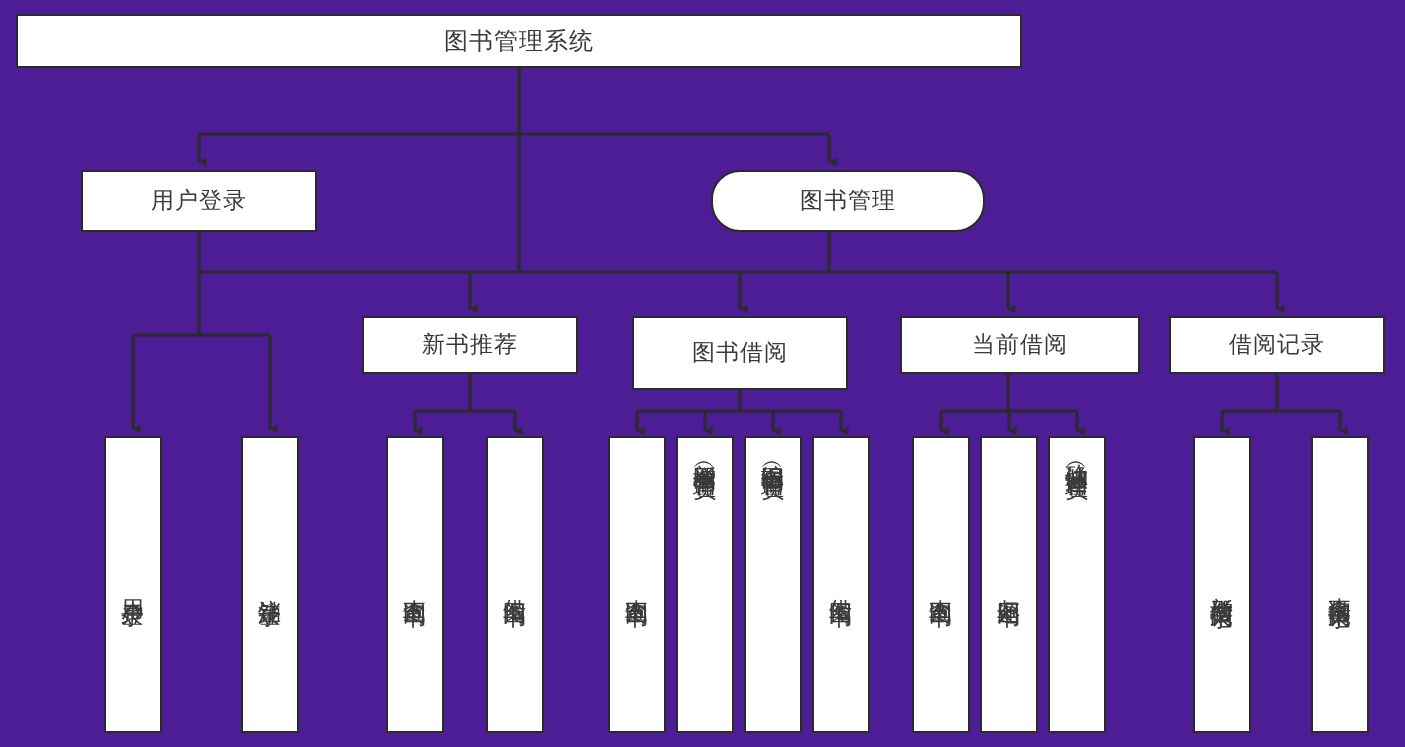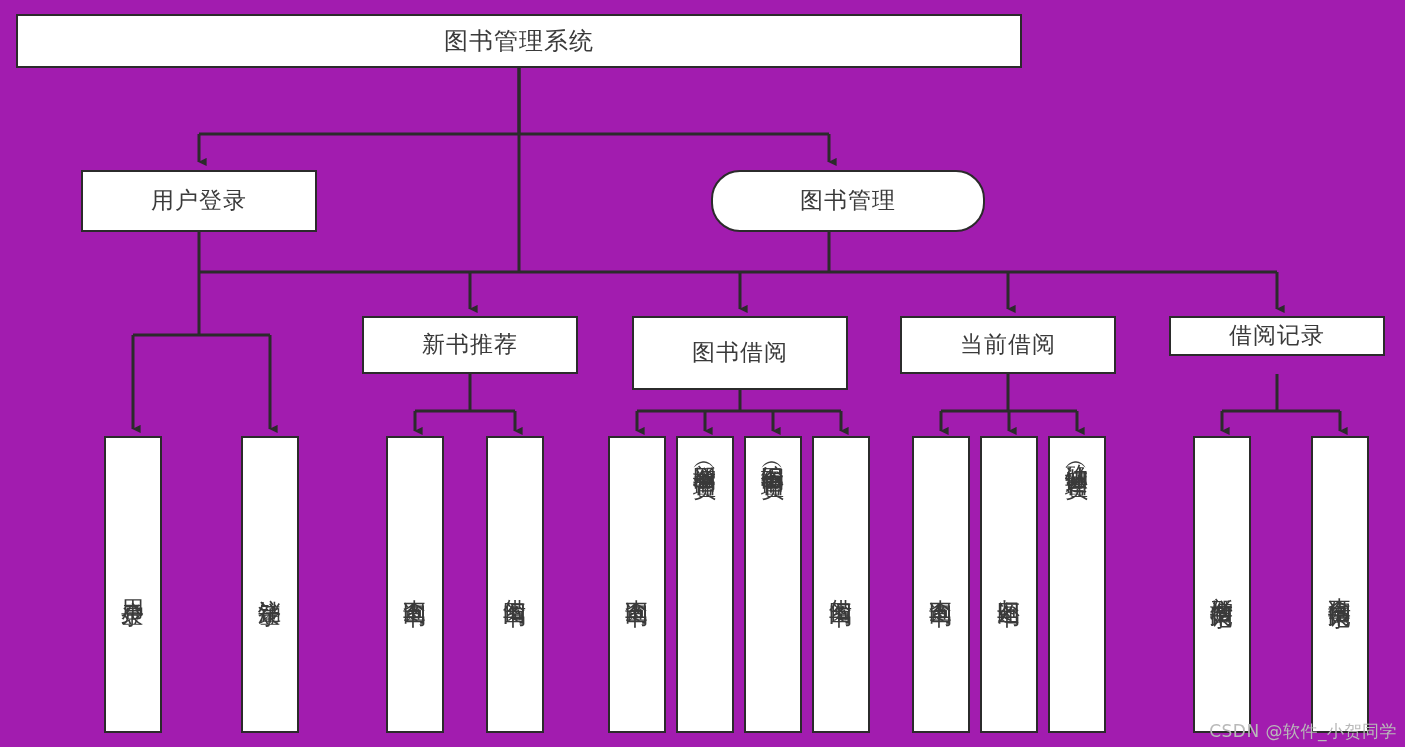--- a/index.html
+++ b/index.html
@@ -8,21 +8,21 @@
     padding: 0;
     background: #ffffff;
   }
   body {
     font-family: "DejaVu Sans", "Liberation Sans", sans-serif;
   }
   #diagram-root {
     position: relative;
     width: 1405px;
     height: 747px;
-    background: #a21caf;
+    background: #4c1d95;
     overflow: hidden;
     text-decoration: underline;
   }
   #edge-layer {
     position: absolute;
     left: 0;
     top: 0;
     width: 1405px;
     height: 747px;
     pointer-events: none;
@@ -142,24 +142,24 @@
   <div class="node horiz" style="left:711px; top:170px; width:274px; height:62px;border-radius:29px;">
     <span>图书管理</span>
   </div>
 
   <div class="node horiz" style="left:362px; top:316px; width:216px; height:58px;justify-content:center;">
     <span>新书推荐</span>
   </div>
   <div class="node horiz" style="left:632px; top:316px; width:216px; height:74px;">
     <span>图书借阅</span>
   </div>
-  <div class="node horiz" style="left:900px; top:316px; width:216px; height:58px;">
+  <div class="node horiz" style="left:900px; top:316px; width:240px; height:58px;">
     <span>当前借阅</span>
   </div>
-  <div class="node horiz" style="left:1169px; top:316px; width:216px; height:40px;">
+  <div class="node horiz" style="left:1169px; top:316px; width:216px; height:58px;">
     <span>借阅记录</span>
   </div>
 
   <div class="node vert centered" style="left:104px; top:436px; width:58px; height:297px;">
     <span class="vlabel">用户登录</span>
   </div>
   <div class="node vert centered" style="left:241px; top:436px; width:58px; height:297px;">
     <span class="vlabel">注销登录</span>
   </div>
 
@@ -193,15 +193,14 @@
     <span class="vlabel">确认归还（管理员）</span>
   </div>
 
   <div class="node vert centered" style="left:1193px; top:436px; width:58px; height:297px;">
     <span class="vlabel">新增借阅记录</span>
   </div>
   <div class="node vert centered" style="left:1311px; top:436px; width:58px; height:297px;">
     <span class="vlabel">查询借阅记录</span>
   </div>
 
-  <div id="watermark">CSDN @软件_小贺同学</div>
 
 </div>
 
 </body></html>

